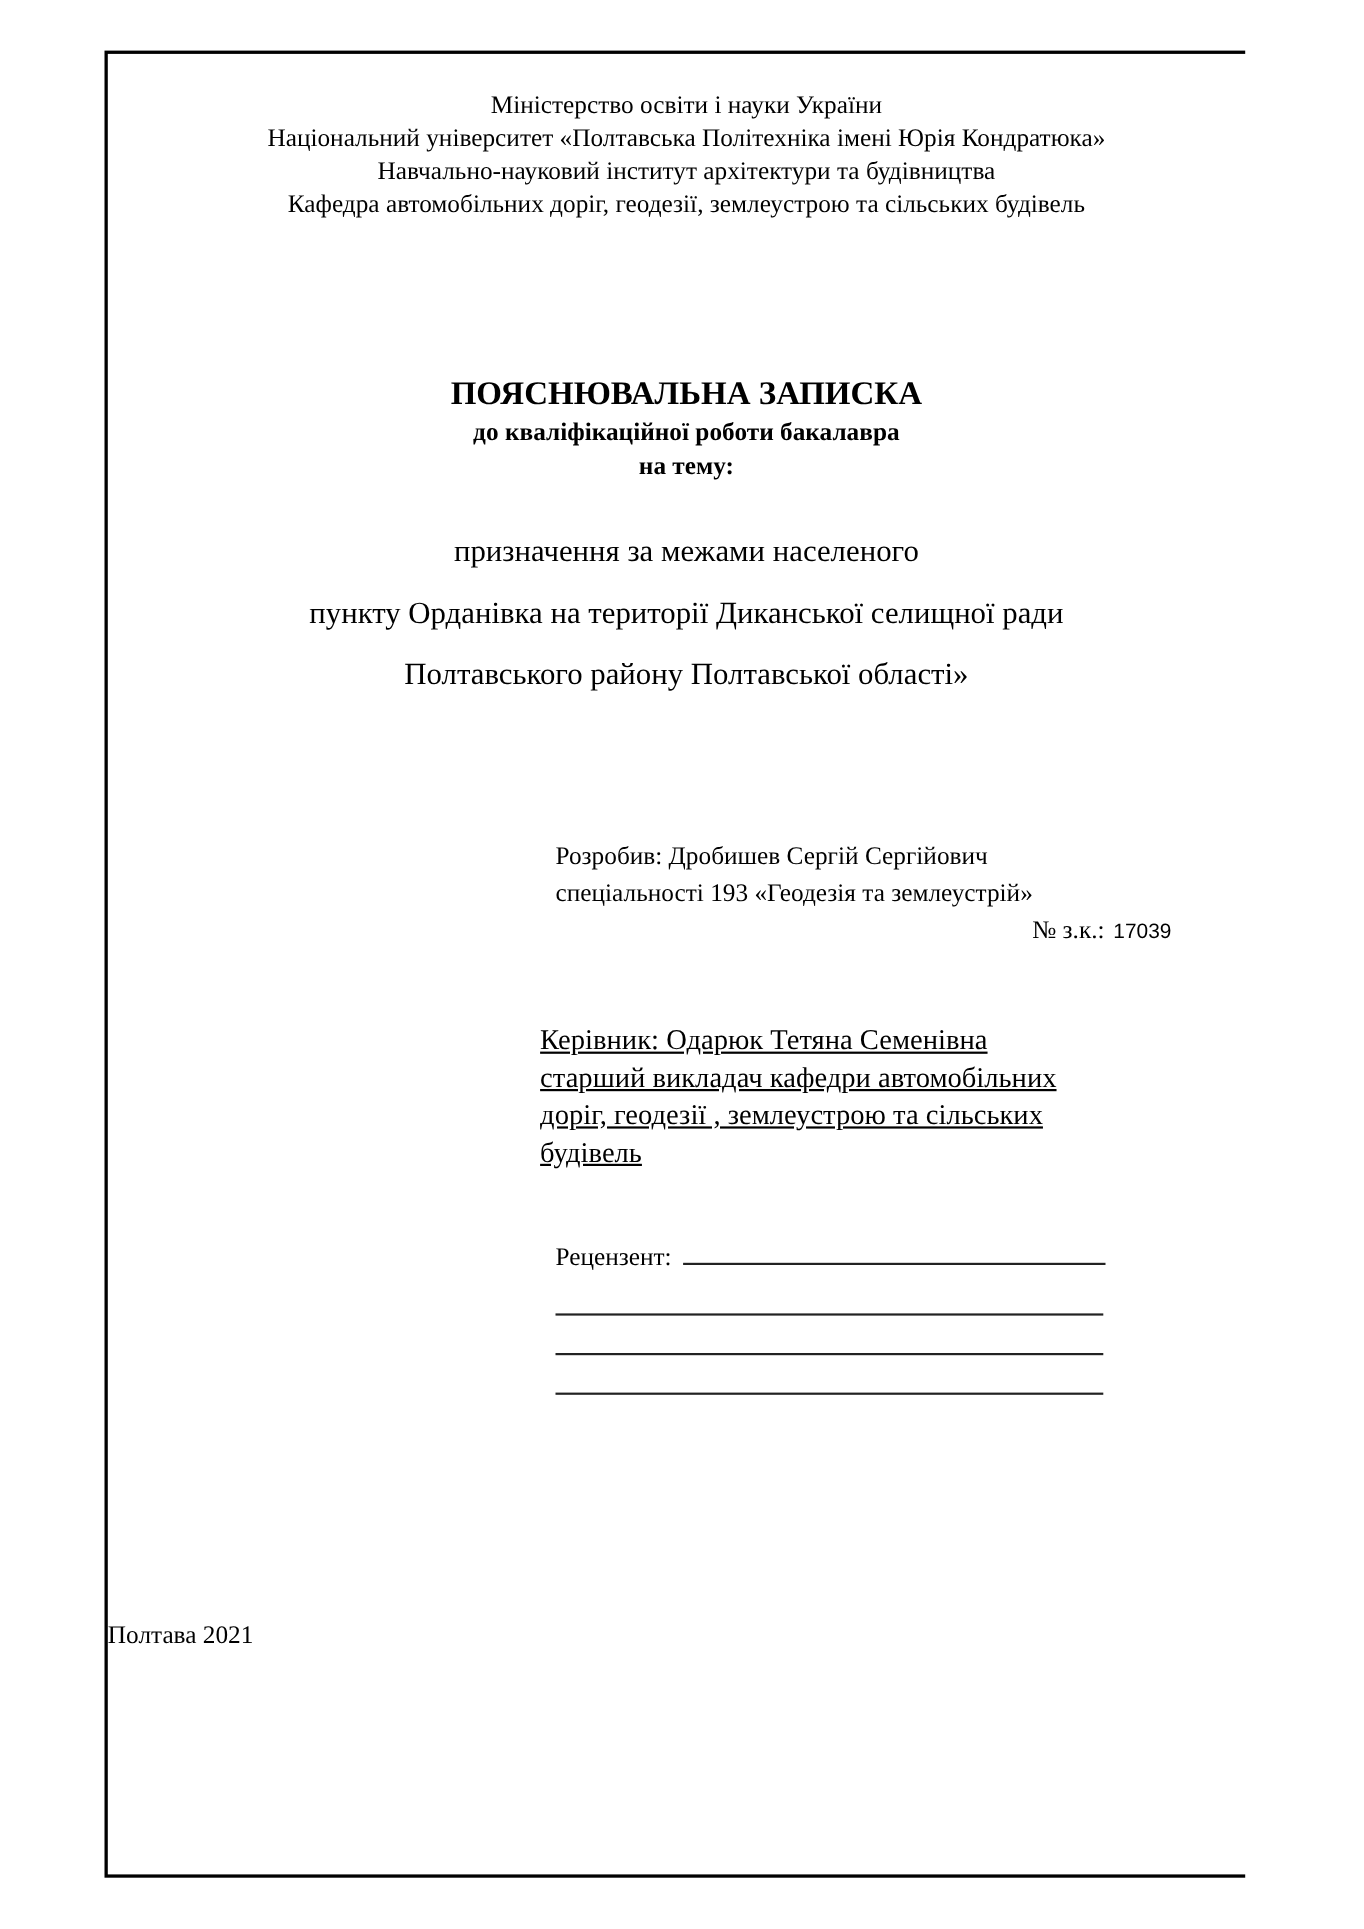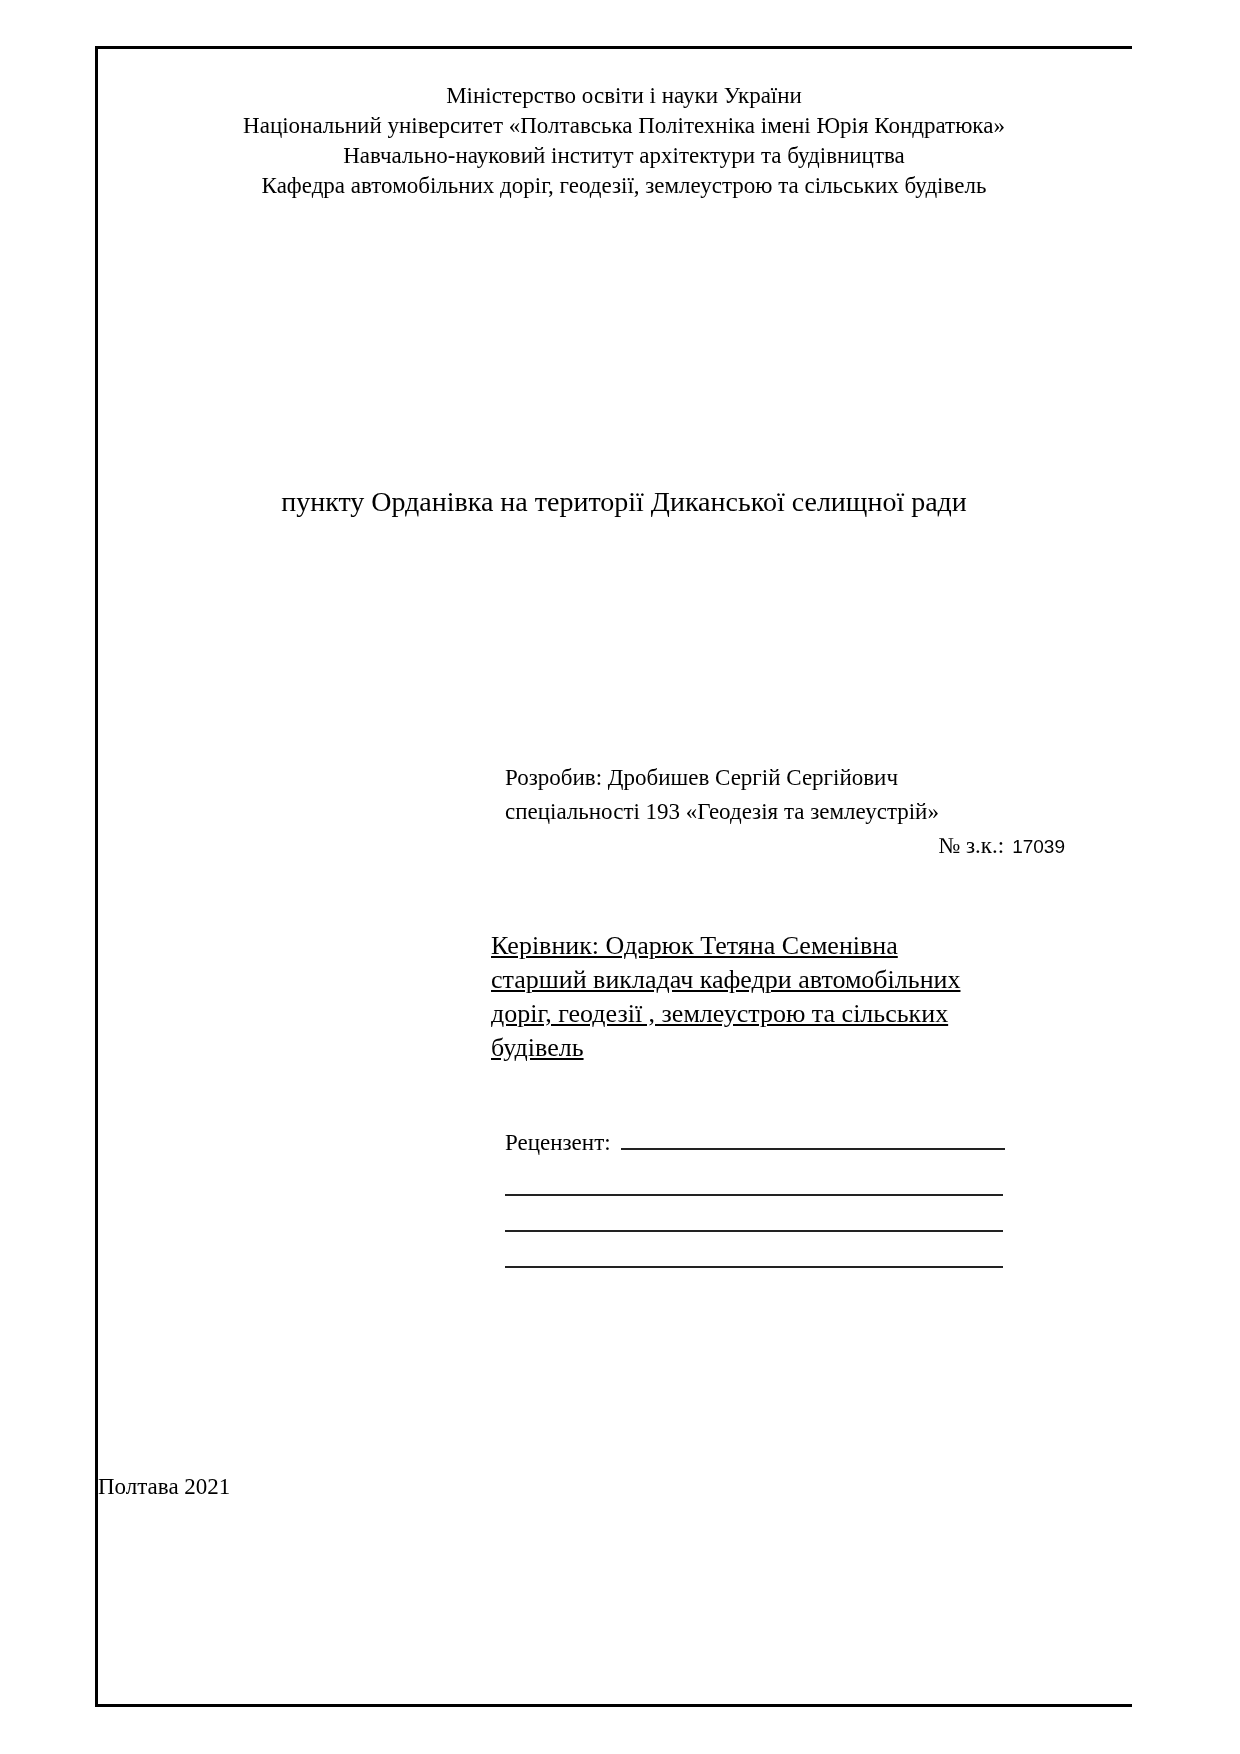--- a/index.html
+++ b/index.html
@@ -124,23 +124,30 @@
 <div class="page">
   <div class="frame">
 
     <div class="header">
       <div class="nowrap">Міністерство освіти і науки України</div>
       <div class="nowrap">Національний університет «Полтавська Політехніка імені Юрія Кондратюка»</div>
       <div class="nowrap">Навчально-науковий інститут архітектури та будівництва</div>
       <div class="nowrap">Кафедра автомобільних доріг, геодезії, землеустрою та сільських будівель</div>
     </div>
 
+    <div class="title-block">
+      <div class="title-main">ПОЯСНЮВАЛЬНА ЗАПИСКА</div>
+      <div class="title-sub">до кваліфікаційної роботи бакалавра</div>
+      <div class="title-sub">на тему:</div>
+    </div>
 
     <div class="topic-block">
+      <div class="nowrap">призначення за межами населеного</div>
       <div class="nowrap">пункту Орданівка на території Диканської селищної ради</div>
+      <div class="nowrap">Полтавського району Полтавської області»</div>
     </div>
 
     <div class="author-block">
       <div>Розробив: Дробишев Сергій Сергійович</div>
       <div>спеціальності 193 «Геодезія та землеустрій»</div>
       <div class="record-line">
         <span>№ з.к.:</span>
         <span class="record-value">17039</span>
       </div>
     </div>

